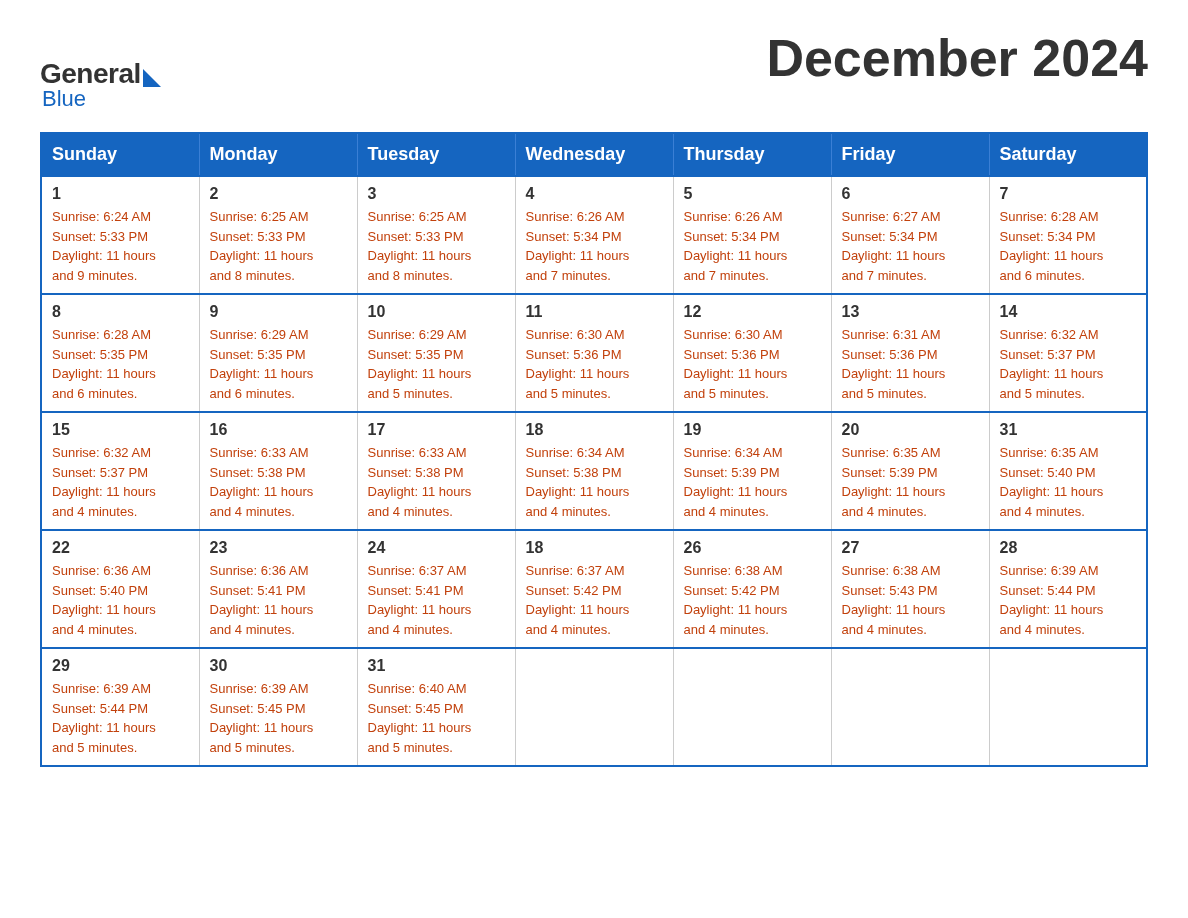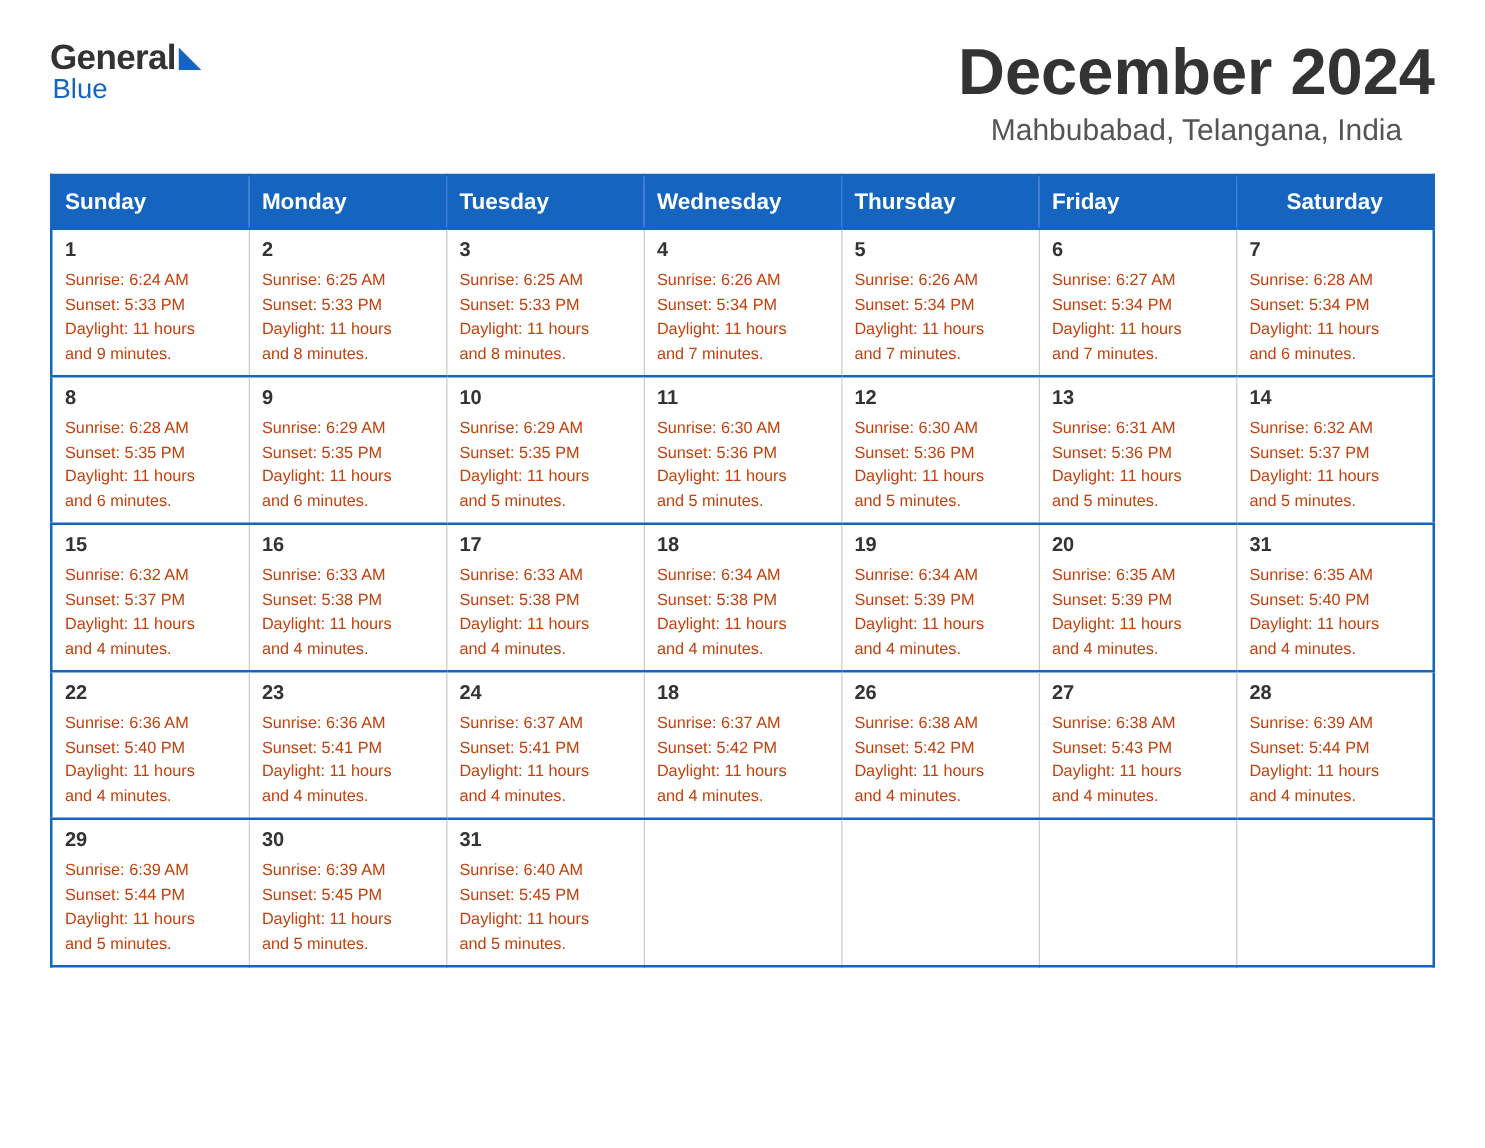--- a/index.html
+++ b/index.html
@@ -19,20 +19,22 @@
     }
 
     .logo {
       display: flex;
       flex-direction: column;
       align-items: flex-start;
     }
 
     .logo-top {
       display: flex;
+      align-items: center;
+      margin-top: 28px;
     }
 
     .logo-general {
       font-size: 28px;
       font-weight: bold;
       color: #333;
       letter-spacing: -0.5px;
     }
 
     .logo-arrow {
@@ -82,21 +84,20 @@
       font-size: 18px;
       font-weight: bold;
       padding: 10px 10px;
       text-align: left;
       border-right: 1px solid #3a7fd5;
       margin-top: 18px;
     }
 
     .calendar th:last-child {
       border-right: none;
-      text-align: center;
     }
 
     .calendar td {
       vertical-align: top;
       padding: 8px 10px;
       border-right: 1px solid #ccc;
       border-top: 2px solid #1565c0;
       font-size: 13px;
       color: #333;
       width: 14.28%;
@@ -141,21 +142,20 @@
         border-color: transparent transparent transparent #1565c0;
         margin-left: 2px;
         margin-top: 8px;
       "></div>
     </div>
     <span class="logo-subtitle">Blue</span>
   </div>
 
   <div class="title-area">
     <div class="calendar-title">December 2024</div>
-    <div class="calendar-subtitle">Mahbubabad, Telangana, India</div>
   </div>
 </div>
 
 <table class="calendar">
   <thead>
     <tr>
     <th>Sunday</th>
         <th>Monday</th>
         <th>Tuesday</th>
         <th>Wednesday</th>

